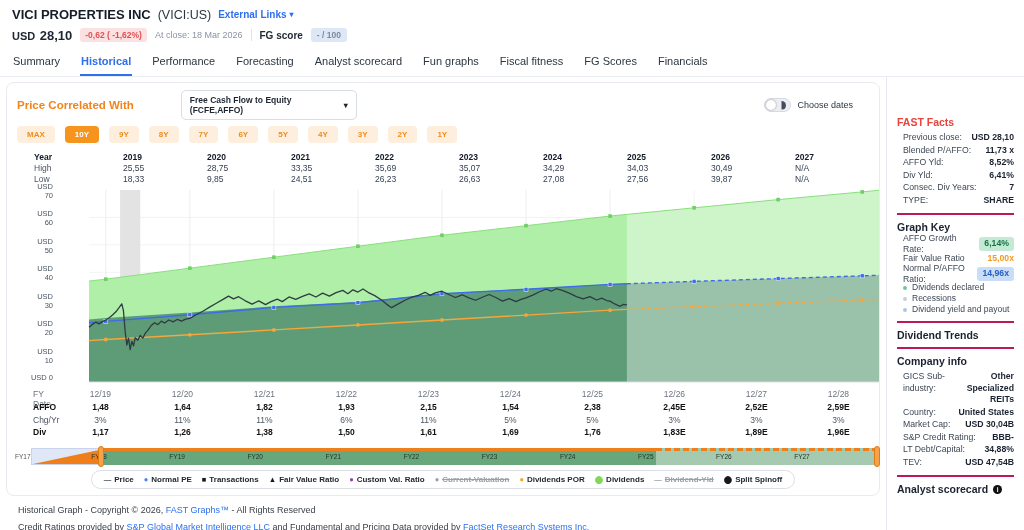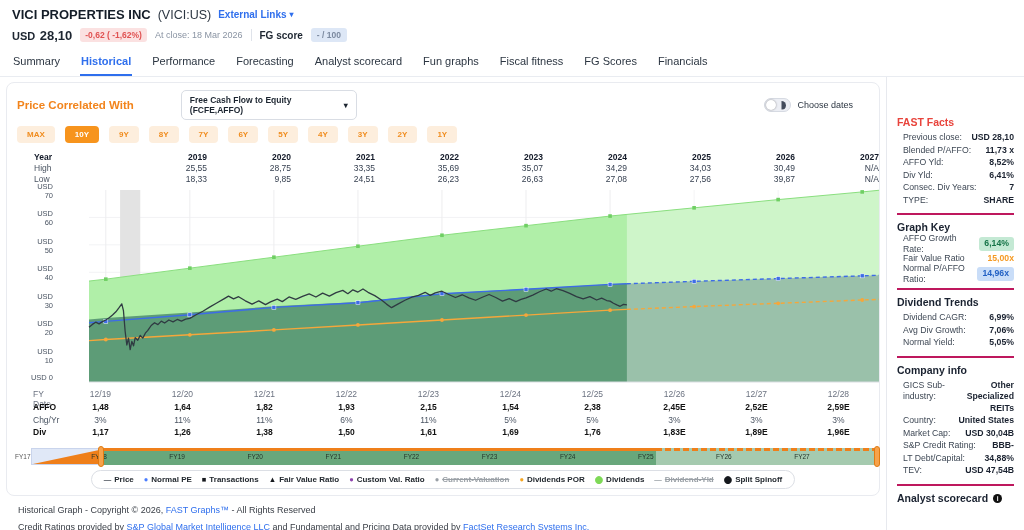--- a/index.html
+++ b/index.html
@@ -48,21 +48,21 @@
   .ranges { display:flex; gap:10px; padding:3px 10px 7px; }
   .range { font-size:8px; font-weight:800; color:#f08c1e; background:#fdeedd; border-radius:4px; padding:4px 10px; cursor:pointer; }
   .range.active { background:#f7941d; color:#fff; }
 
   
   .yt { font-size:8.5px; padding:1px 0 3px; }
   .yt-row { display:flex; height:11px; align-items:center; }
   .yt-label { width:120px; padding-left:27px; color:#4b5563; }
   .yt-years .yt-label { color:#111827; font-weight:700; }
   .yt-cells { flex:1; display:flex; }
-  .yt-cell { width:84px; text-align:right; color:#374151; }
+  .yt-cell { width:84px; text-align:left; color:#374151; }
   .yt-years .yt-cell { font-weight:700; color:#111827; }
 
   
   .chart-wrap { position:relative; height:194px; margin-top:3px; }
   #chart-svg { position:absolute; left:82px; top:0; overflow:visible; }
 
   
   .ft { display:flex; font-size:8.5px; padding:5px 0 2px; }
   .ft-labels { width:58px; display:flex; flex-direction:column; padding-left:26px; }
   .ft-labels span { display:block; }
@@ -509,39 +509,39 @@
         </div>
           <div class="kv-row badge-orange">
           <span class="kv-l">Fair Value Ratio</span>
           <span class="kv-v">15,00x</span>
         </div>
           <div class="kv-row badge-blue">
           <span class="kv-l">Normal P/AFFO Ratio:</span>
           <span class="kv-v">14,96x</span>
         </div>
         </div>
+      <div>
+
+      <div class="gk-bullet">
+          <span class="gk-dot" style="background: rgb(116, 198, 157);"></span>
+          <span>Dividends declared</span>
+        </div>
+          <div class="gk-bullet">
+          <span class="gk-dot" style="background: rgb(201, 206, 214);"></span>
+          <span>Recessions</span>
+        </div>
+          <div class="gk-bullet">
+          <span class="gk-dot" style="background: rgb(169, 198, 232);"></span>
+          <span>Dividend yield and payout</span>
+        </div>
+        </div>
     </div>
 
     <div class="sb-sec">
       <div class="sb-title">Dividend Trends</div>
-      <div>
-
-      <div class="kv-row">
-          <span class="kv-l">Dividend CAGR:</span>
-          <span class="kv-v">6,99%</span>
-        </div>
-          <div class="kv-row">
-          <span class="kv-l">Avg Div Growth:</span>
-          <span class="kv-v">7,06%</span>
-        </div>
-          <div class="kv-row">
-          <span class="kv-l">Normal Yield:</span>
-          <span class="kv-v">5,05%</span>
-        </div>
-        </div>
     </div>
 
     <div class="sb-sec">
       <div class="sb-title">Company info</div>
       <div>
 
       <div class="kv-row">
           <span class="kv-l">GICS Sub-industry:</span>
           <span class="kv-v" style="max-width:62%">Other Specialized REITs</span>
         </div>

